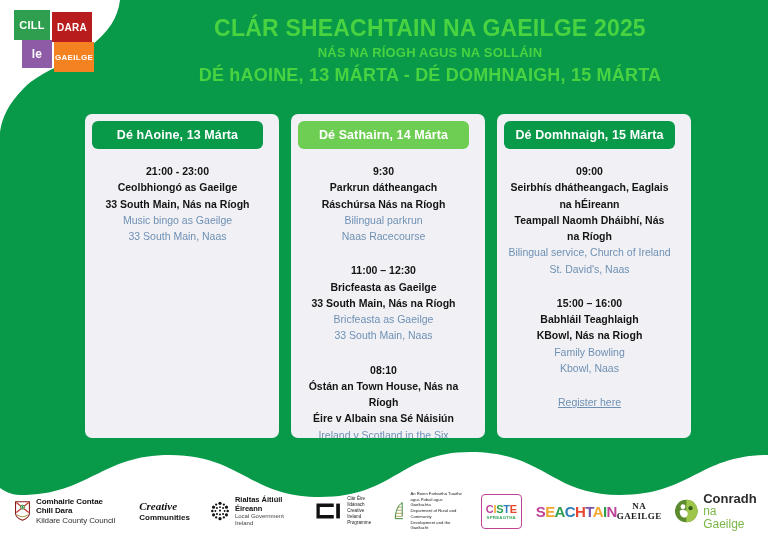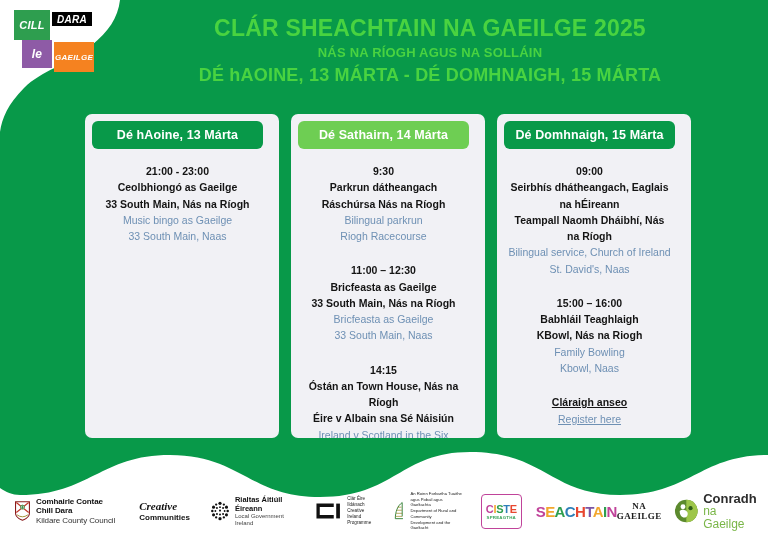--- a/index.html
+++ b/index.html
@@ -37,24 +37,23 @@
     z-index: 6;
   }
   .logo-sq {
     position: absolute;
     display: flex;
     align-items: center;
     justify-content: center;
     color: #ffffff;
     font-weight: bold;
     letter-spacing: 0.3px;
-    font-style: italic;
   }
   .sq-cill  { left: 0px;  top: 0px;  width: 36px; height: 30px; background: #2e9e4f; font-size: 11px; }
-  .sq-dara  { left: 38px; top: 2px;  width: 40px; height: 14px; background: #000000; font-size: 10px; }
+  .sq-dara  { left: 38px; top: 2px;  width: 40px; height: 30px; background: #b91c1c; font-size: 10px; }
   .sq-le    { left: 8px;  top: 30px; width: 30px; height: 28px; background: #8e5ba6; font-size: 12px; }
   .sq-gaeil { left: 40px; top: 32px; width: 40px; height: 30px; background: #f58220; font-size: 8px; }
 
   .title-block {
     position: absolute;
     left: 110px;
     top: 14px;
     width: 640px;
     text-align: center;
     z-index: 6;
@@ -251,31 +250,31 @@
     </div>
 
     <div class="card">
       <div class="card-header hdr-light">Dé Sathairn, 14 Márta</div>
       <div class="card-body">
         <div class="event">
           <div class="ev-time">9:30</div>
           <div class="ev-ga">Parkrun dátheangach</div>
           <div class="ev-ga">Ráschúrsa Nás na Ríogh</div>
           <div class="ev-en">Bilingual parkrun</div>
-          <div class="ev-en">Riogh Racecourse</div>
+          <div class="ev-en">Naas Racecourse</div>
         </div>
         <div class="event">
           <div class="ev-time">11:00 – 12:30</div>
           <div class="ev-ga">Bricfeasta as Gaeilge</div>
           <div class="ev-ga">33 South Main, Nás na Ríogh</div>
           <div class="ev-en">Bricfeasta as Gaeilge</div>
           <div class="ev-en">33 South Main, Naas</div>
         </div>
         <div class="event">
-          <div class="ev-time">14:15</div>
+          <div class="ev-time">08:10</div>
           <div class="ev-ga">Óstán an Town House, Nás na Ríogh</div>
           <div class="ev-ga">Éire v Albain sna Sé Náisiún</div>
           <div class="ev-en">Ireland v Scotland in the Six Nations</div>
 
         </div>
       </div>
     </div>
 
     <div class="card">
       <div class="card-header hdr-dark">Dé Domhnaigh, 15 Márta</div>
@@ -288,21 +287,20 @@
           <div class="ev-en">St. David's, Naas</div>
         </div>
         <div class="event">
           <div class="ev-time">15:00 – 16:00</div>
           <div class="ev-ga">Babhláil Teaghlaigh</div>
           <div class="ev-ga">KBowl, Nás na Riogh</div>
           <div class="ev-en">Family Bowling</div>
           <div class="ev-en">Kbowl, Naas</div>
         </div>
         <div class="register">
-          <a class="reg-ga" href="#">Cláraigh anseo</a>
           <a class="reg-en" href="#">Register here</a>
         </div>
       </div>
     </div>
 
   </div>
 
   <div class="footer">
 
     <div class="flogo" style="margin-left:4px;">

